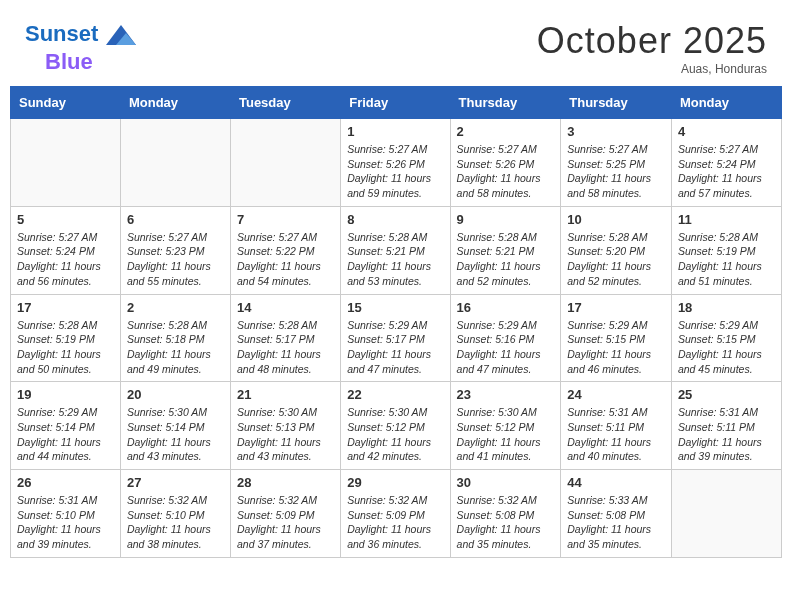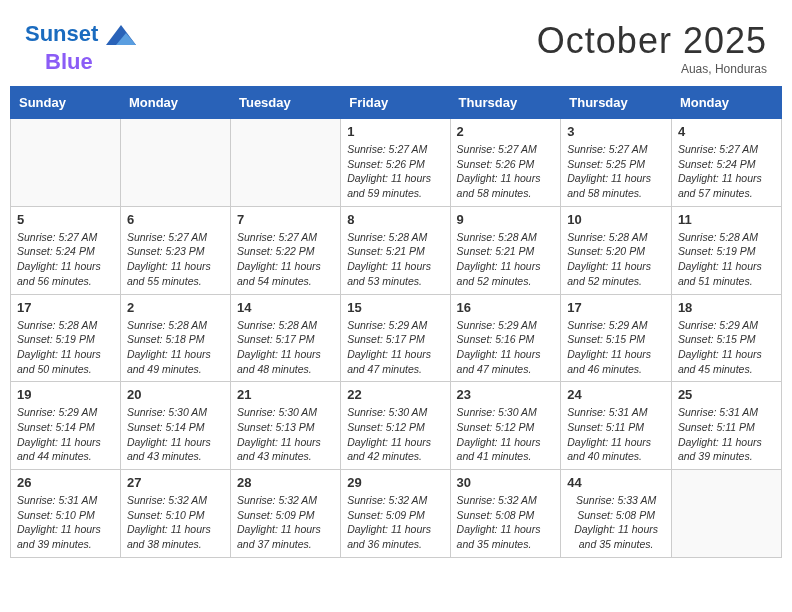--- a/index.html
+++ b/index.html
@@ -339,21 +339,21 @@
         </td>
         <td>
           <span class="day-number">30</span>
           <div class="day-info" style="white-space: pre-line;">Sunrise: 5:32 AM
 Sunset: 5:08 PM
 Daylight: 11 hours
 and 35 minutes.</div>
         </td>
         <td>
           <span class="day-number">44</span>
-          <div class="day-info" style="white-space: pre-line; text-align: center;">Sunrise: 5:33 AM
+          <div class="day-info" style="white-space: pre-line;">Sunrise: 5:33 AM
 Sunset: 5:08 PM
 Daylight: 11 hours
 and 35 minutes.</div>
         </td>
         <td class="other-month"></td>
       </tr>
     </tbody>
 </table>
 
 </body></html>

